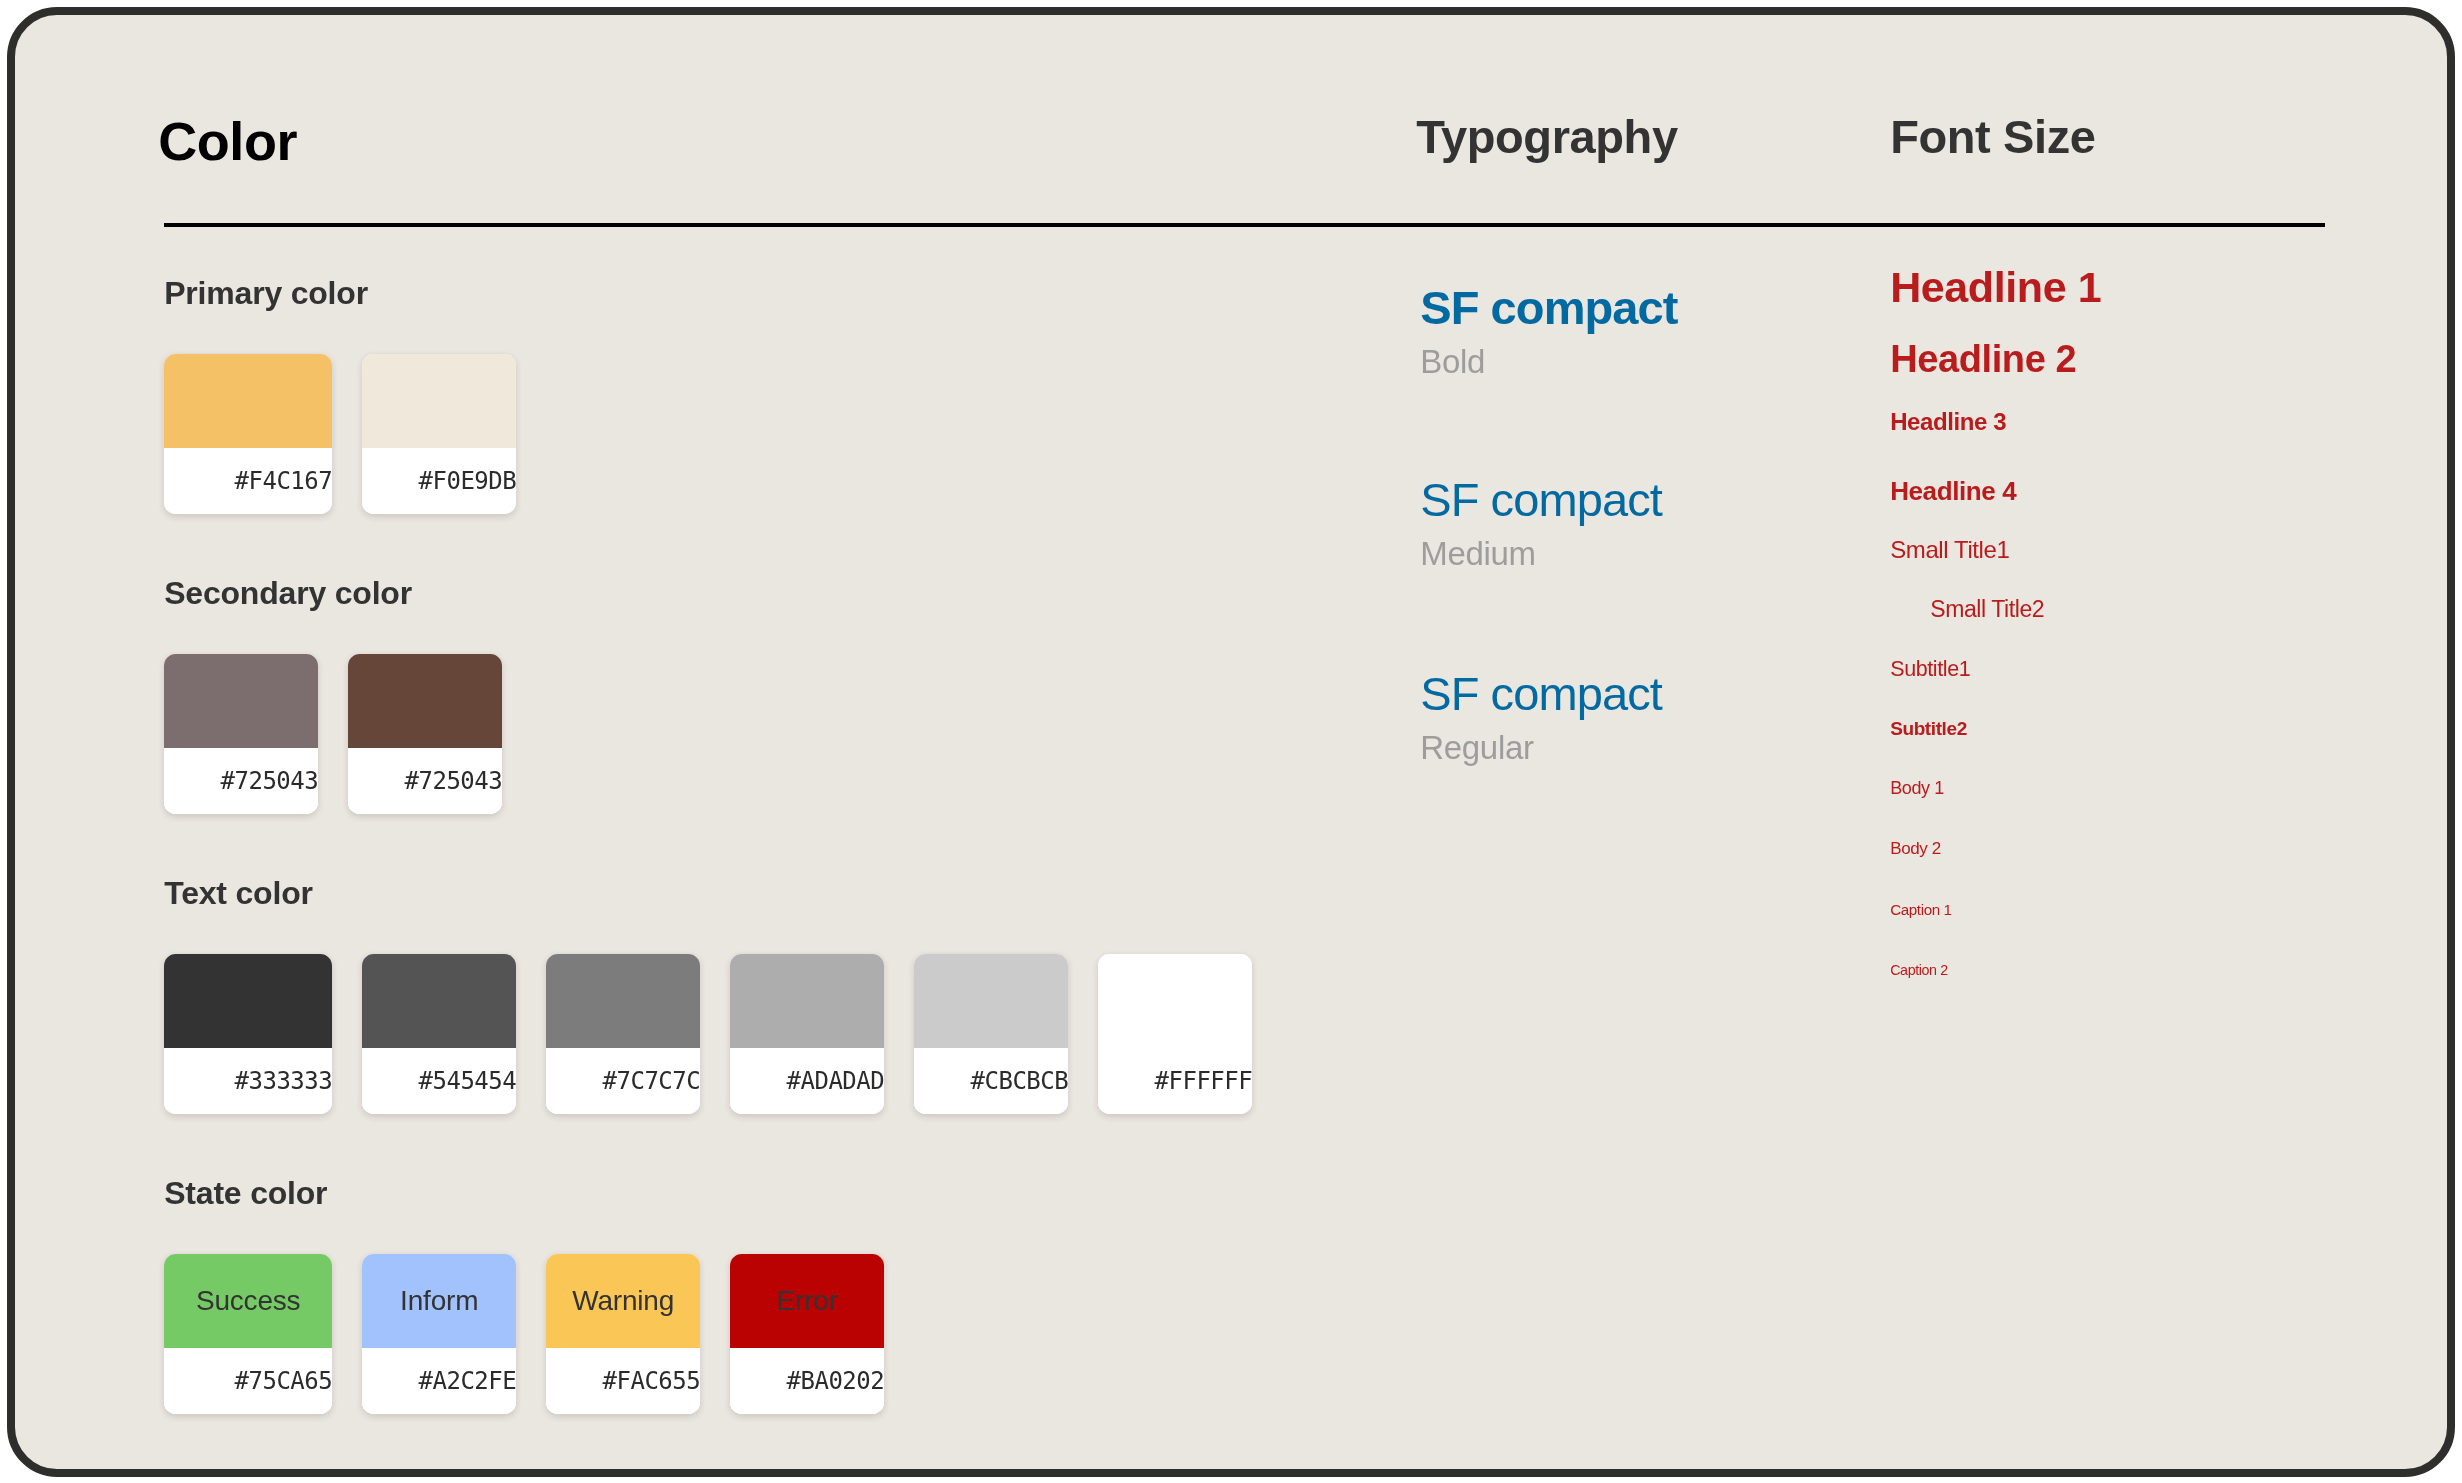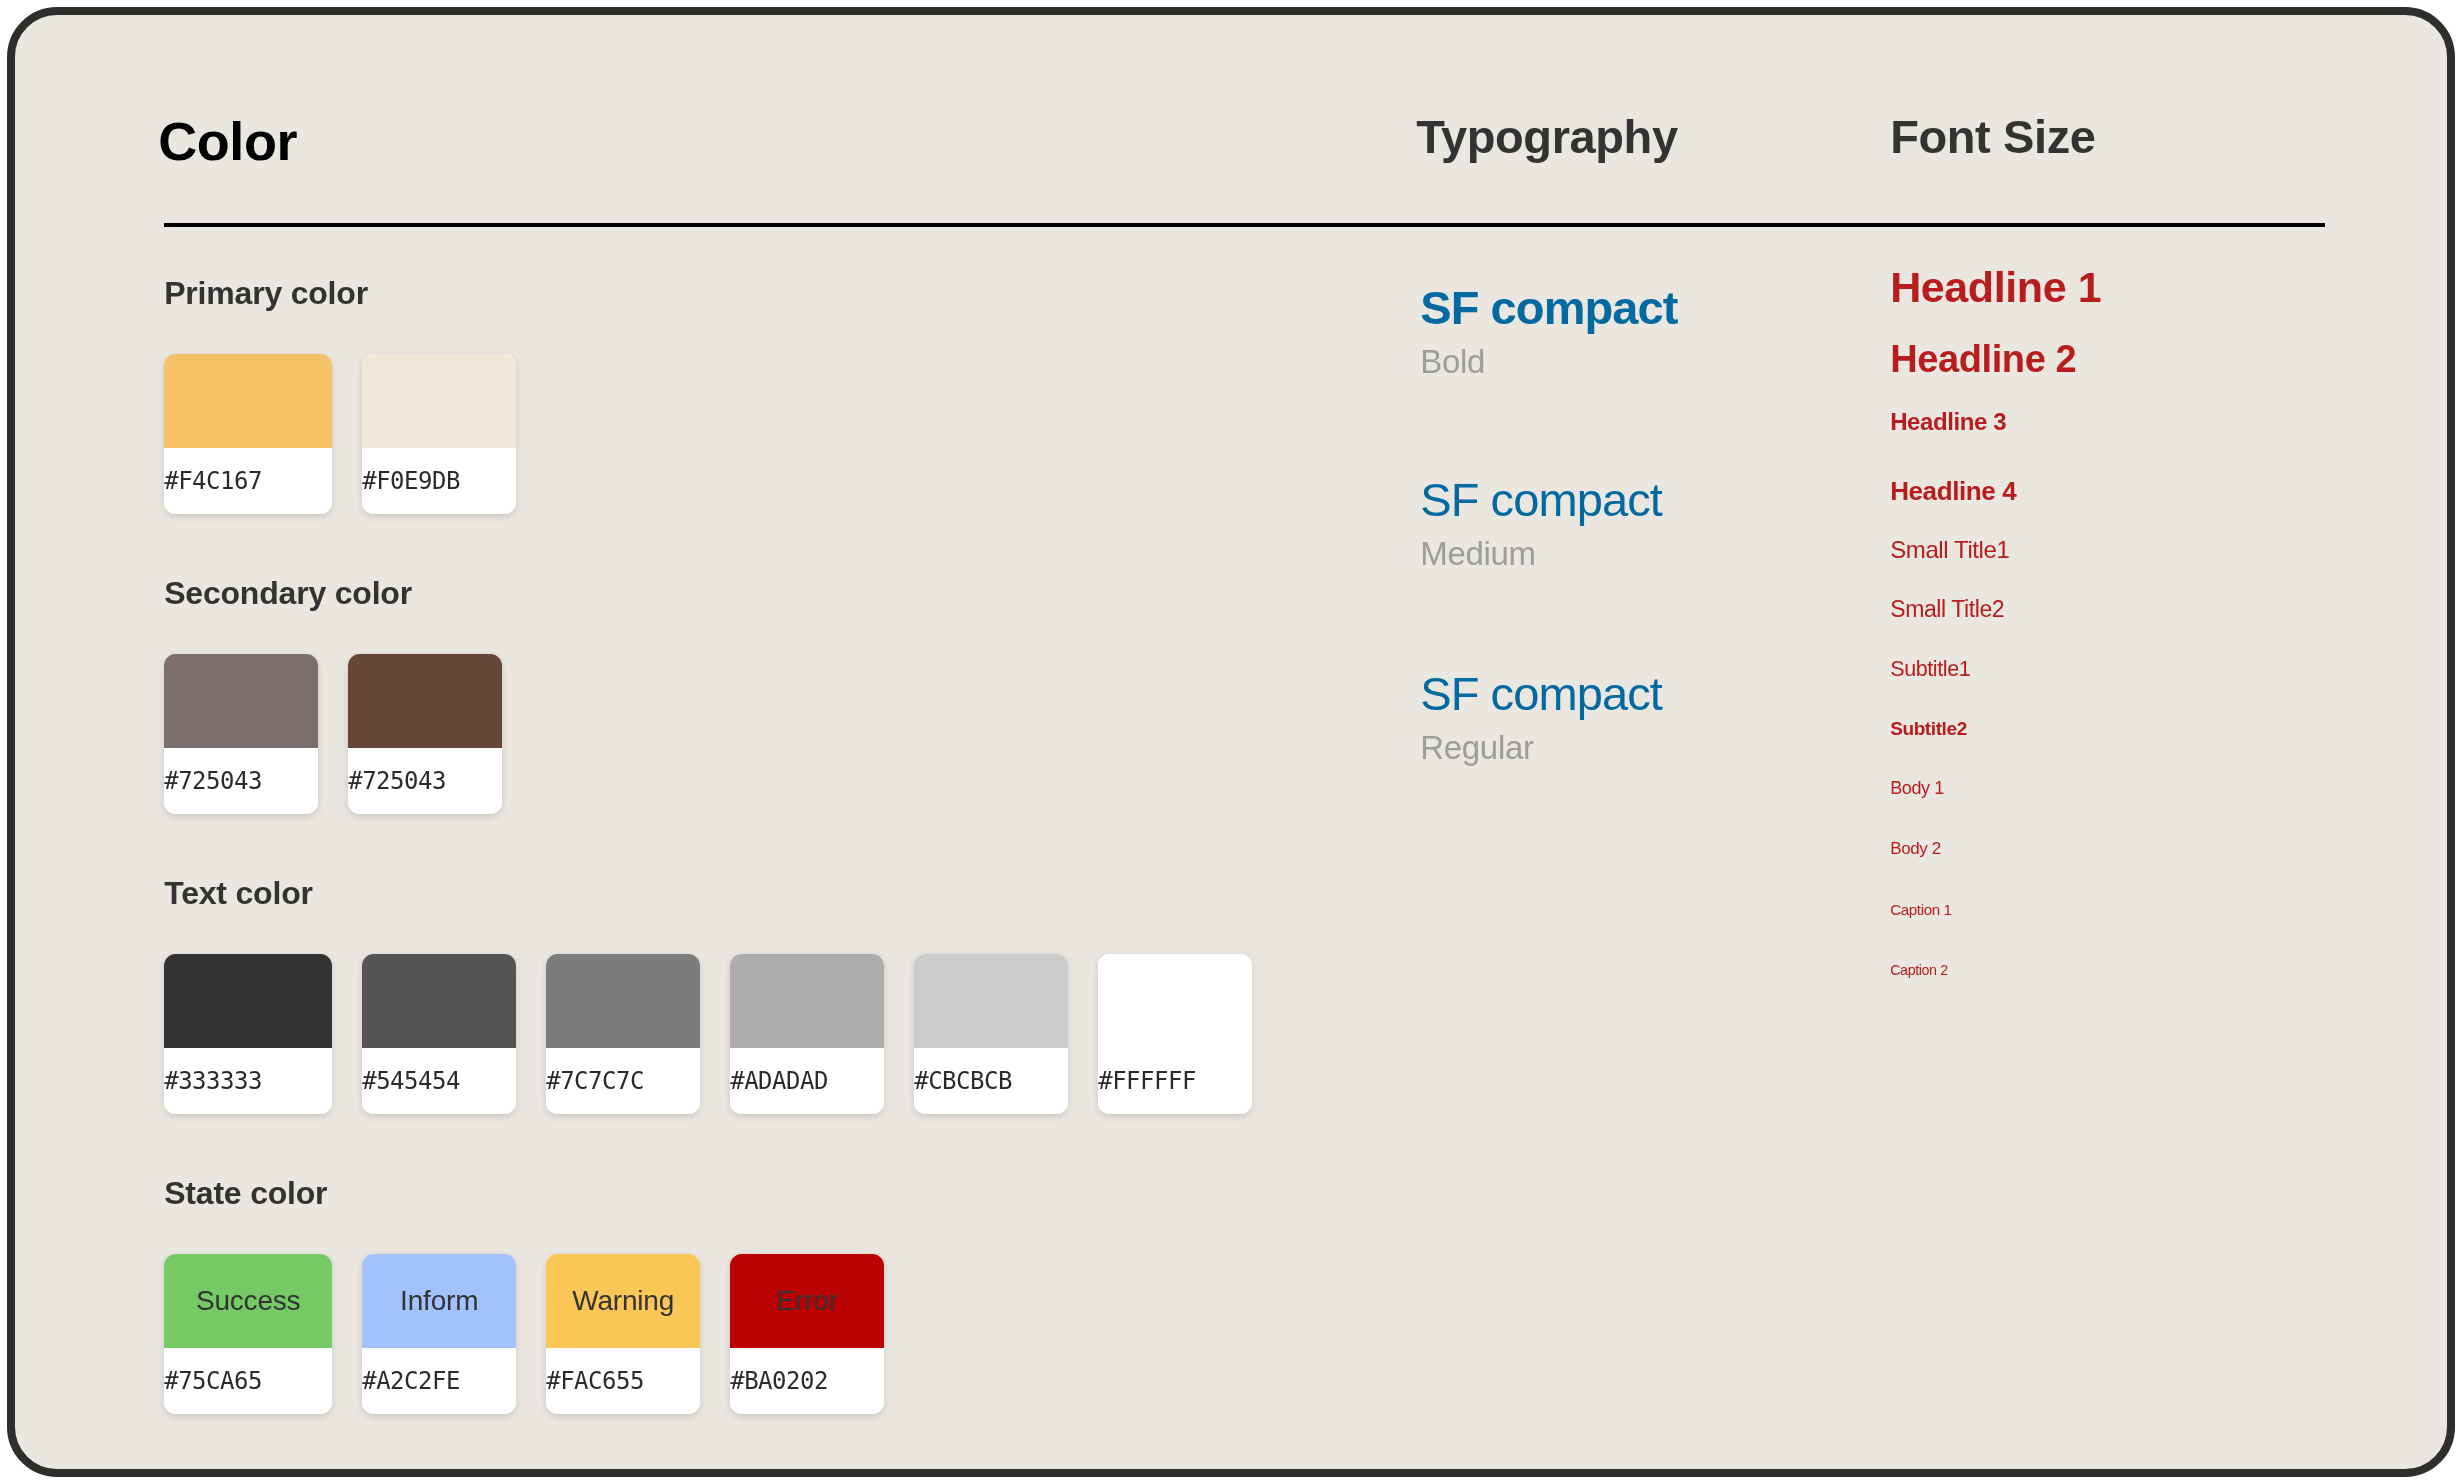--- a/index.html
+++ b/index.html
@@ -120,21 +120,21 @@
     font-size: 28px;
     font-weight: normal;
     color: #333333;
     letter-spacing: -0.2px;
     white-space: nowrap;
   }
   .swatch-hex {
     height: 66px;
     display: flex;
     align-items: center;
-    justify-content: flex-start;
+    justify-content: flex-end;
     background: #FFFFFF;
   }
   .hex-text {
     font-family: "DejaVu Sans Mono", "Liberation Mono", monospace;
     font-size: 24px;
     color: #2B2B2B;
     letter-spacing: -0.5px;
     white-space: nowrap;
   }
 
@@ -312,21 +312,21 @@
           <div class="typo-weight">Regular</div>
         </div>
       </div>
 
     <div class="size-list" id="size-column">
         <div class="size-item" style="font-size: 43px; font-weight: bold; margin-bottom: 30.5px;">Headline 1</div>
         <div class="size-item" style="font-size: 38px; font-weight: bold; margin-bottom: 32px;">Headline 2</div>
         <div class="size-item" style="font-size: 24px; font-weight: bold; margin-bottom: 44px;">Headline 3</div>
         <div class="size-item" style="font-size: 26px; font-weight: bold; margin-bottom: 34px;">Headline 4</div>
         <div class="size-item" style="font-size: 24px; font-weight: normal; margin-bottom: 36px;">Small Title1</div>
-        <div class="size-item" style="font-size: 23px; font-weight: normal; margin-bottom: 38px;">Small Title2</div>
+        <div class="size-item" style="font-size: 23px; font-weight: normal; margin-bottom: 38px; margin-left: 40px;">Small Title2</div>
         <div class="size-item" style="font-size: 21.5px; font-weight: normal; margin-bottom: 39px;">Subtitle1</div>
         <div class="size-item" style="font-size: 19px; font-weight: bold; margin-bottom: 41px;">Subtitle2</div>
         <div class="size-item" style="font-size: 18px; font-weight: normal; margin-bottom: 43px;">Body 1</div>
         <div class="size-item" style="font-size: 17px; font-weight: normal; margin-bottom: 45px;">Body 2</div>
         <div class="size-item" style="font-size: 15.2px; font-weight: normal; margin-bottom: 46px;">Caption 1</div>
         <div class="size-item" style="font-size: 14.3px; font-weight: normal; margin-bottom: 0px;">Caption 2</div>
       </div>
 
   </div>
 </div>

